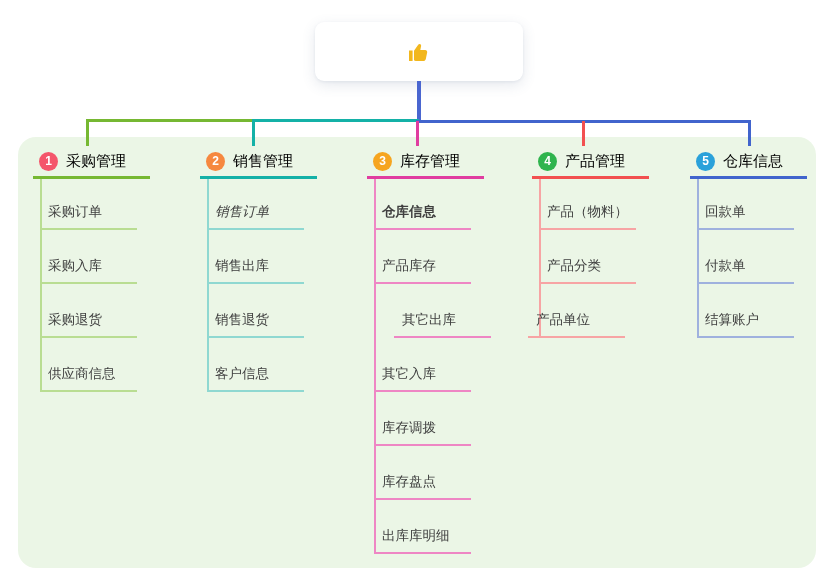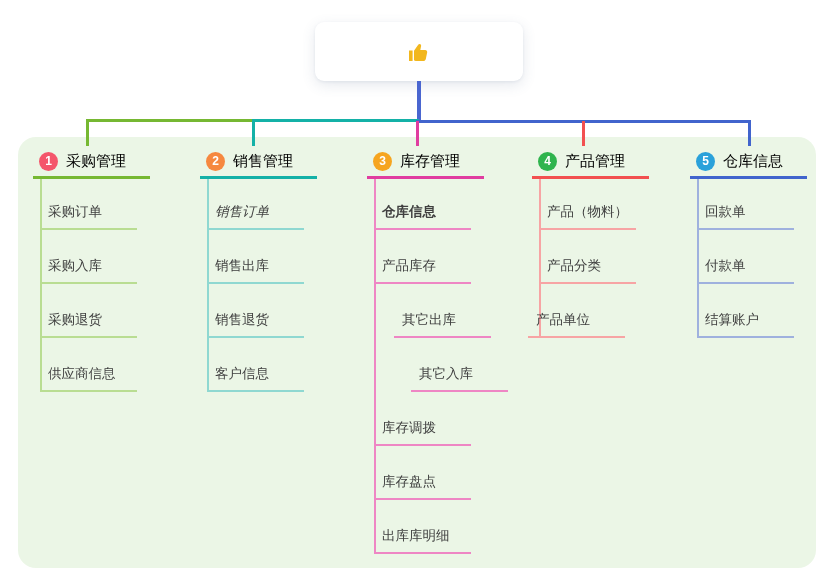--- a/index.html
+++ b/index.html
@@ -84,21 +84,21 @@
       <div class="child-item" style="left: 207px; top: 306px; border-bottom-color: rgb(143, 216, 209);">销售退货</div>
       <div class="child-item" style="left: 207px; top: 360px; border-bottom-color: rgb(143, 216, 209);">客户信息</div>
       <div class="branch-header" style="left: 367px; top: 146px; border-bottom-color: rgb(224, 61, 160);">
         <span class="badge" style="background: rgb(246, 165, 31);">3</span>
         <span class="branch-label">库存管理</span>
       </div>
       <div class="vline bracket" style="left: 374px; top: 179px; height: 375px; background: rgb(238, 134, 196);"></div>
       <div class="child-item" style="left: 374px; top: 198px; border-bottom-color: rgb(238, 134, 196); font-weight: bold;">仓库信息</div>
       <div class="child-item" style="left: 374px; top: 252px; border-bottom-color: rgb(238, 134, 196);">产品库存</div>
       <div class="child-item" style="left: 394px; top: 306px; border-bottom-color: rgb(238, 134, 196);">其它出库</div>
-      <div class="child-item" style="left: 374px; top: 360px; border-bottom-color: rgb(238, 134, 196); margin-left: 37px;">其它入库</div>
+      <div class="child-item" style="left: 374px; top: 360px; border-bottom-color: rgb(238, 134, 196);">其它入库</div>
       <div class="child-item" style="left: 374px; top: 414px; border-bottom-color: rgb(238, 134, 196);">库存调拨</div>
       <div class="child-item" style="left: 374px; top: 468px; border-bottom-color: rgb(238, 134, 196);">库存盘点</div>
       <div class="child-item" style="left: 374px; top: 522px; border-bottom-color: rgb(238, 134, 196);">出库库明细</div>
       <div class="branch-header" style="left: 532px; top: 146px; border-bottom-color: rgb(242, 80, 80);">
         <span class="badge" style="background: rgb(47, 180, 78);">4</span>
         <span class="branch-label">产品管理</span>
       </div>
       <div class="vline bracket" style="left: 539px; top: 179px; height: 159px; background: rgb(247, 164, 164);"></div>
       <div class="child-item" style="left: 539px; top: 198px; border-bottom-color: rgb(247, 164, 164);">产品（物料）</div>
       <div class="child-item" style="left: 539px; top: 252px; border-bottom-color: rgb(247, 164, 164);">产品分类</div>

